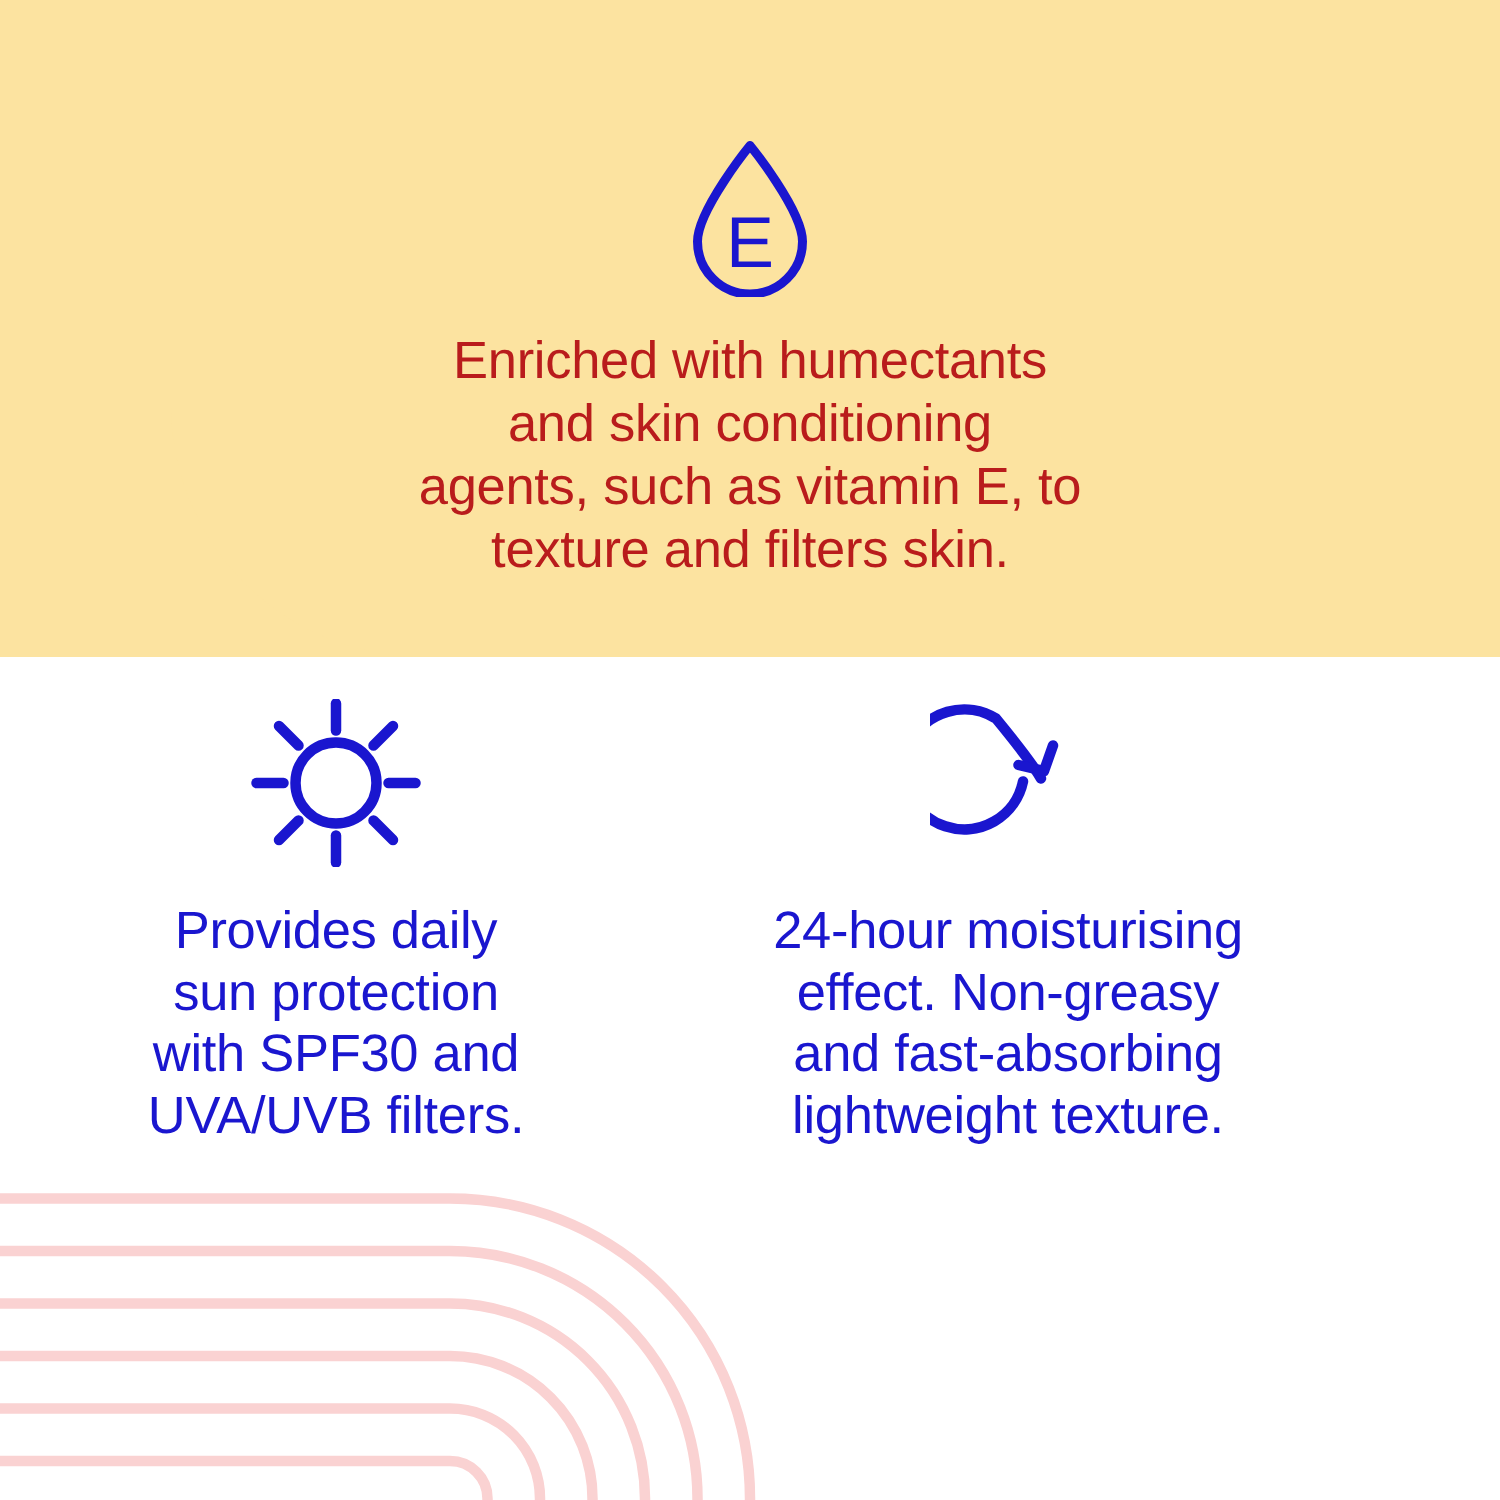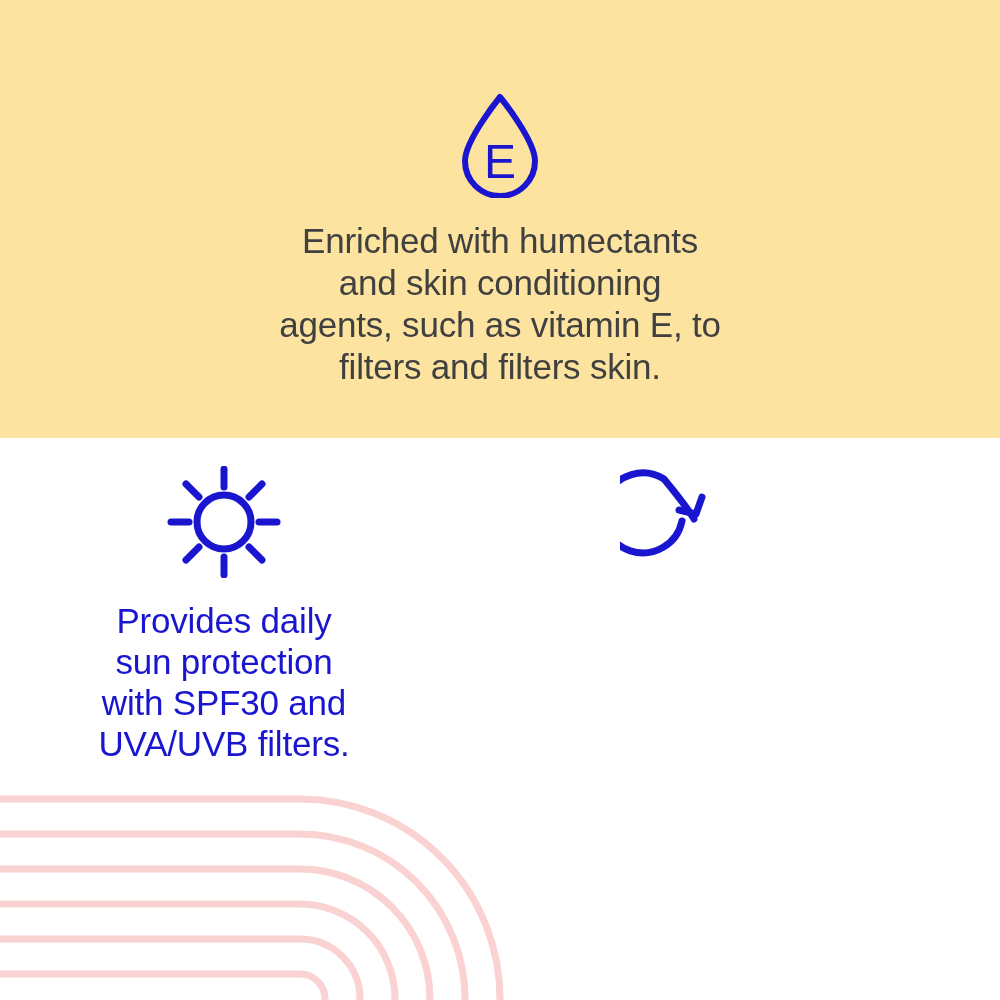--- a/index.html
+++ b/index.html
@@ -55,21 +55,21 @@
   .hero-icon {
     margin-top: 92px;
     width: 86px;
     height: 106px;
   }
 
   .hero-text {
     margin-top: 22px;
     width: 640px;
     text-align: center;
-    color: #404040;
+    color: #b91c1c;
     font-size: 35px;
     line-height: 42px;
     letter-spacing: -0.2px;
     font-weight: 400;
   }
 
   
   .features {
     position: absolute;
     left: 0;
@@ -144,21 +144,21 @@
 
   <div class="hero">
     <div class="hero-inner">
 
       <svg class="hero-icon" viewBox="0 0 86 106" aria-hidden="true">
         <path d="M43 5 C43 5 78 48 78 69 A35 35 0 0 1 8 69 C8 48 43 5 43 5 Z" fill="none" stroke="#1a16cf" stroke-width="6" stroke-linejoin="round" stroke-linecap="round"></path>
         <text x="43" y="86" text-anchor="middle" font-family="Liberation Sans, sans-serif" font-size="48" fill="#1a16cf">E</text>
       </svg>
 
       <div class="hero-text">
-        <span class="rich">Enriched with humectants<br>and skin conditioning<br>agents, such as <b>vitamin E</b>, to<br><b>filters</b> and <b>filters skin.</b></span>
+        <span class="rich">Enriched with humectants<br>and skin conditioning<br>agents, such as <b>vitamin E</b>, to<br><b>texture</b> and <b>filters skin.</b></span>
       </div>
 
     </div>
   </div>
 
   <div class="features">
 
     <div class="feature">
       <svg class="feature-icon" viewBox="0 0 120 112" aria-hidden="true">
         <g stroke="#1a16cf" stroke-width="7" stroke-linecap="round" fill="none">
@@ -178,17 +178,20 @@
       </div>
     </div>
 
     <div class="feature">
       <svg class="feature-icon drop-arrow" viewBox="0 0 104 112" aria-hidden="true">
         <g fill="none" stroke="#1a16cf" stroke-width="7" stroke-linecap="round" stroke-linejoin="round">
           <path d="M62 55 A40 40 0 1 1 44 13 C44 13 67 41 74 53"></path>
           <polyline points="59,44 76,48 82,31"></polyline>
         </g>
       </svg>
+      <div class="feature-text right">
+        <span class="rich"><b>24-hour</b> moisturising<br>effect. <b>Non-greasy</b><br>and <b>fast-absorbing</b><br><b>lightweight texture.</b></span>
+      </div>
     </div>
 
   </div>
 
 </div>
 
 </body></html>

